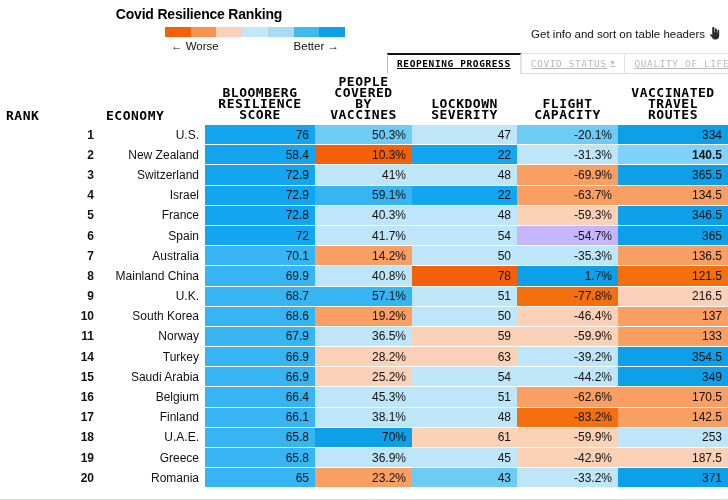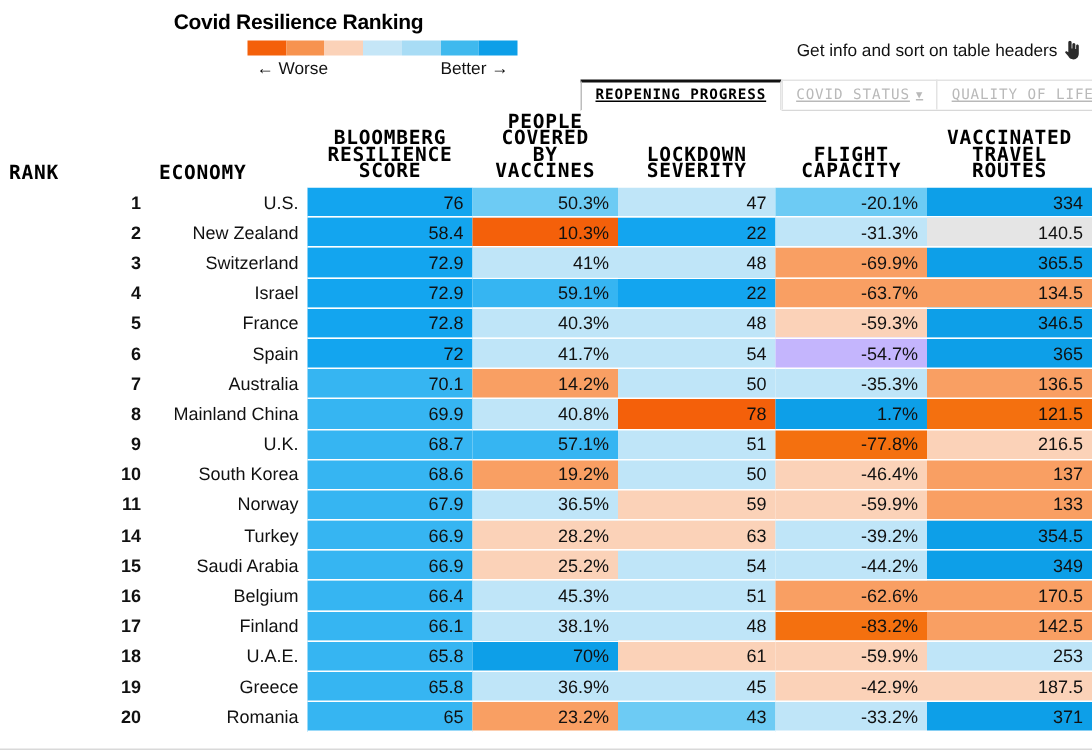--- a/index.html
+++ b/index.html
@@ -184,21 +184,21 @@
           <td class="cell" style="background: rgb(109, 203, 244);">-20.1%</td>
           <td class="cell" style="background: rgb(13, 159, 232);">334</td>
         </tr>
         <tr>
           <td class="rank">2</td>
           <td class="econ">New Zealand</td>
           <td class="cell" style="background: rgb(19, 165, 239);">58.4</td>
           <td class="cell" style="background: rgb(244, 96, 10);">10.3%</td>
           <td class="cell" style="background: rgb(19, 165, 239);">22</td>
           <td class="cell" style="background: rgb(191, 229, 248);">-31.3%</td>
-          <td class="cell" style="background: #e5e5e5;">140.5</td>
+          <td class="cell" style="background: #7dd3fc; font-weight: bold;">140.5</td>
         </tr>
         <tr>
           <td class="rank">3</td>
           <td class="econ">Switzerland</td>
           <td class="cell" style="background: rgb(19, 165, 239);">72.9</td>
           <td class="cell" style="background: rgb(191, 229, 248);">41%</td>
           <td class="cell" style="background: rgb(191, 229, 248);">48</td>
           <td class="cell" style="background: rgb(249, 159, 99);">-69.9%</td>
           <td class="cell" style="background: rgb(13, 159, 232);">365.5</td>
         </tr>

